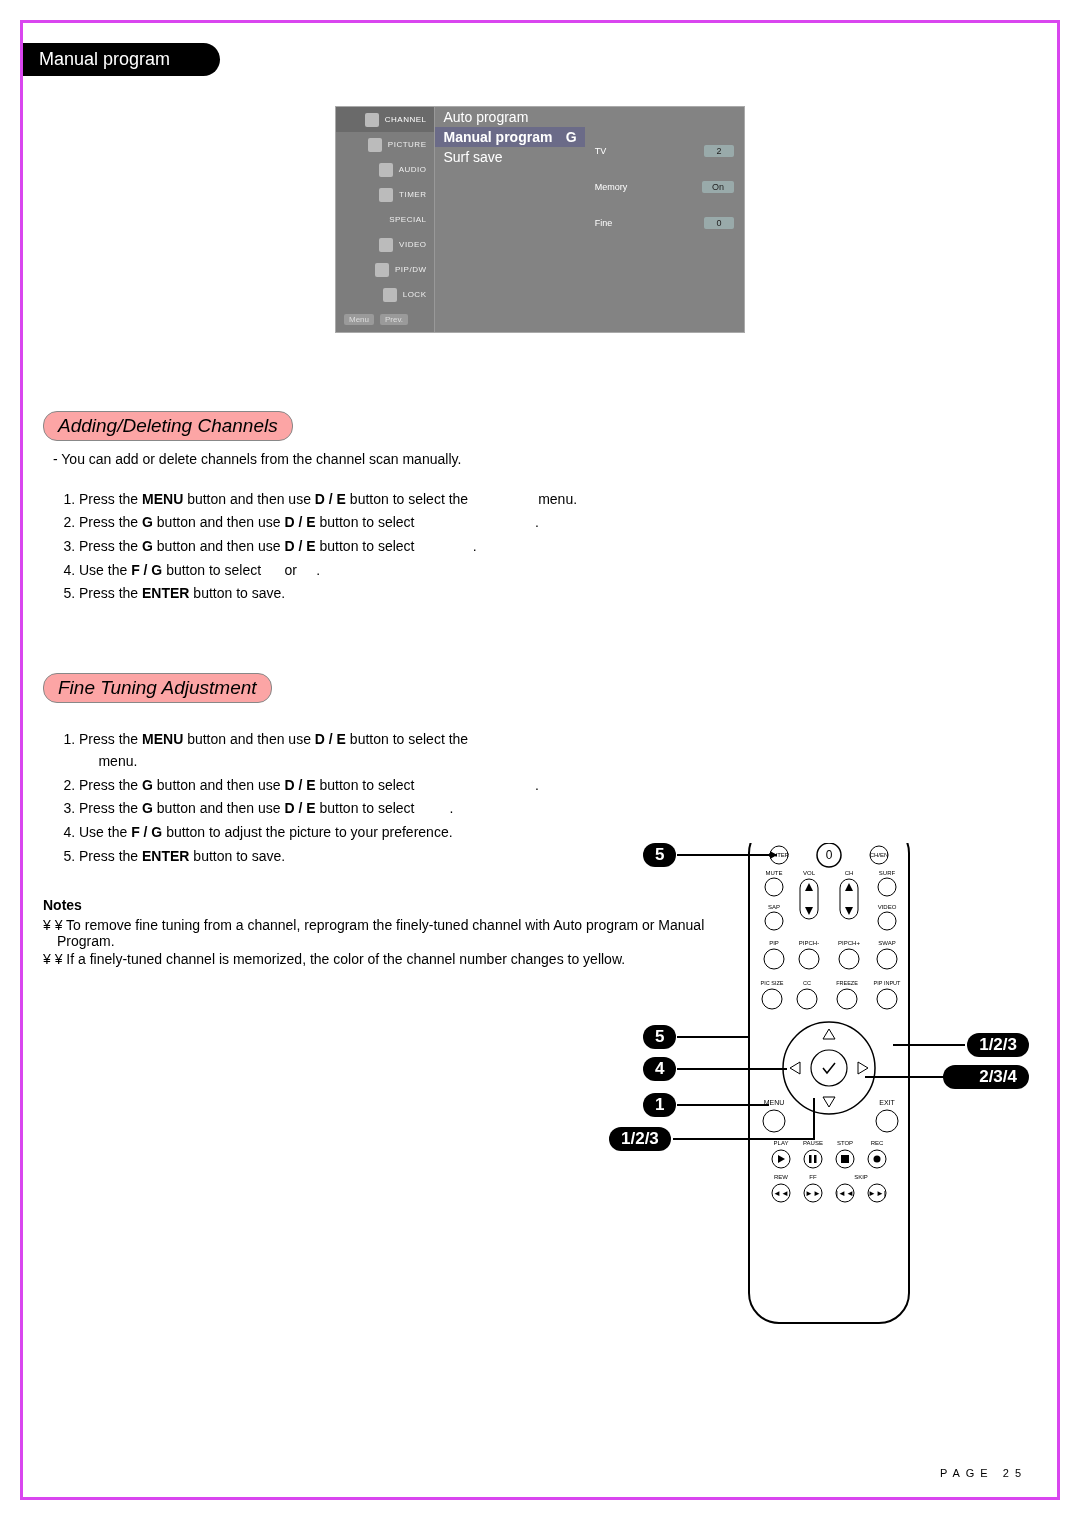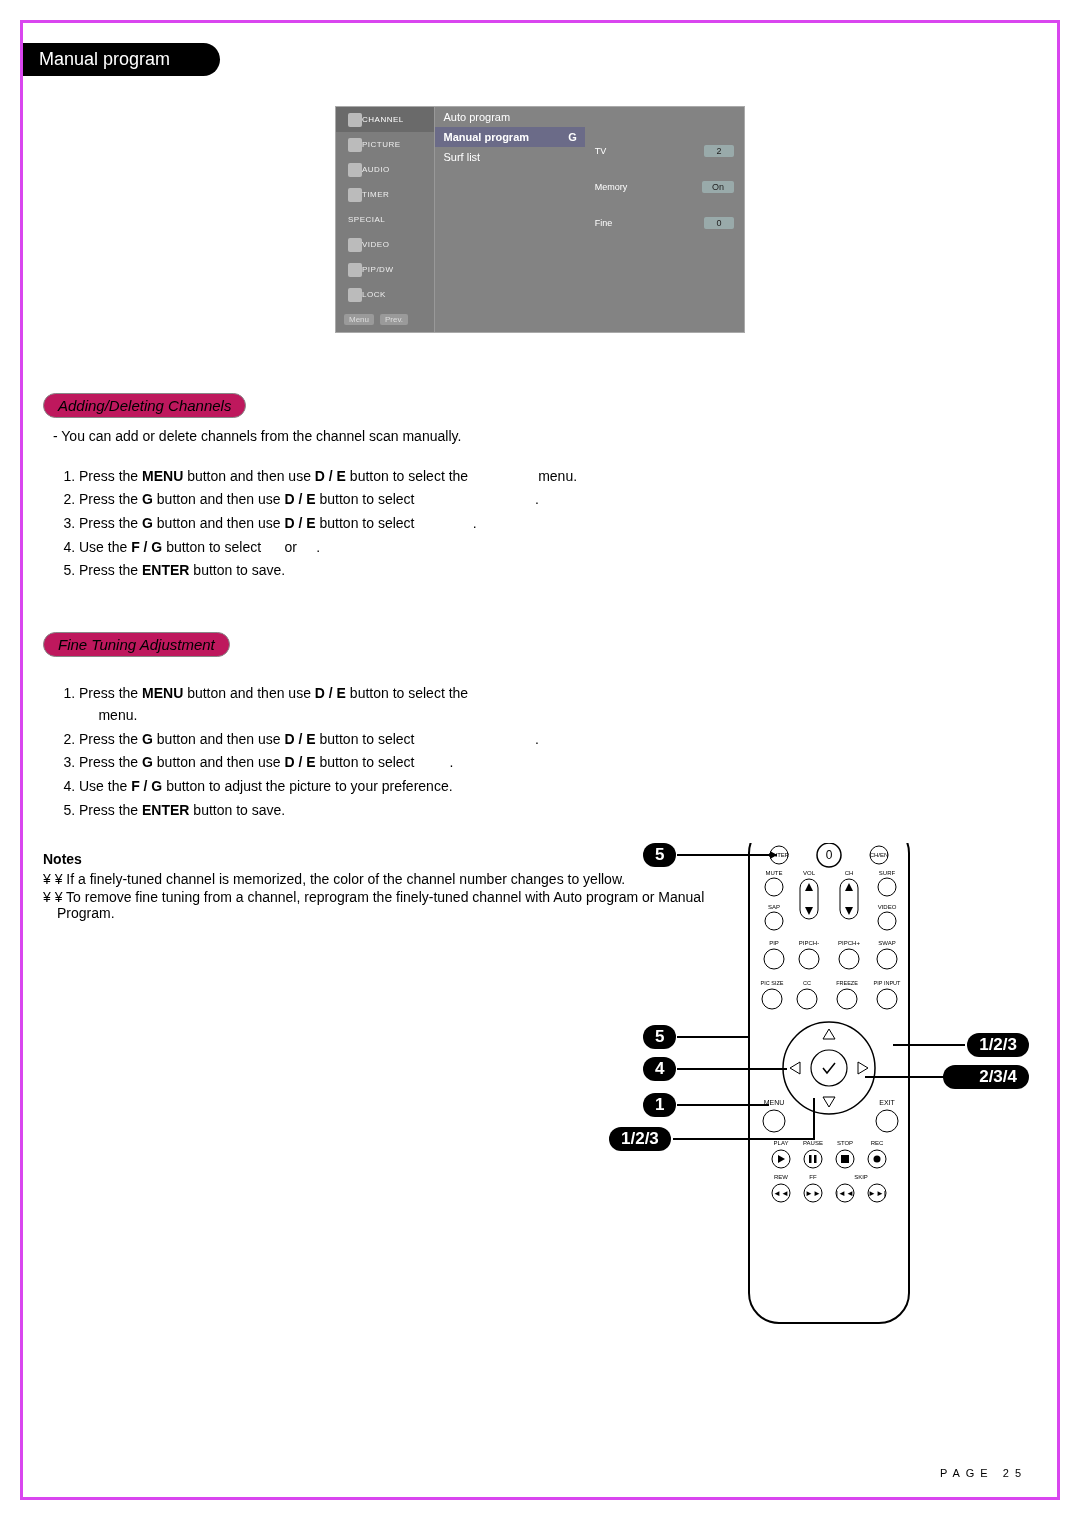--- a/index.html
+++ b/index.html
@@ -40,25 +40,26 @@
   }
   .osd-left {
     width: 100px;
     background: #7d7d7d;
     border-right: 1px solid #999;
   }
   .osd-left .item {
     height: 25px;
     display: flex;
     align-items: center;
+    justify-content: flex-end;
     padding-right: 8px;
     color: #eee;
+    gap: 6px;
     font-size: 8px;
     letter-spacing: 0.5px;
-    padding-left: 12px;
   }
   .osd-left .item.sel { background: #6a6a6a; color: #fff; }
   .osd-left .ico {
     width: 14px; height: 14px;
     display: inline-block;
     background: #bbb;
     border-radius: 2px;
     flex: 0 0 14px;
     order: -1;
   }
@@ -70,41 +71,41 @@
   }
   .osd-left .menuprev span {
     background: #9a9a9a; color: #ddd; padding: 1px 5px; border-radius: 2px;
   }
   .osd-mid {
     width: 150px;
     background: #838383;
   }
   .osd-mid .row {
     height: 20px; display: flex; align-items: center;
-    padding: 0 8px; color: #fff; font-size: 11px;
+    padding: 0 8px; color: #fff; font-size: 14px;
     justify-content: space-between;
   }
   .osd-mid .row.hl { background: #6b6b88; color: #fff; font-weight: bold; }
   .osd-right {
     width: 160px;
     background: #838383;
     padding: 18px 10px 10px;
   }
   .osd-right .kv { display: flex; justify-content: space-between; color: #fff; font-size: 9px; height: 20px; align-items: center; margin-top: 16px; }
   .osd-right .val { background: #9aa; padding: 1px 10px; border-radius: 2px; color: #222; min-width: 30px; text-align: center; }
 
   .section-head {
     display: inline-block;
     border: 1px solid #888;
     border-radius: 14px;
     padding: 3px 14px;
-    font-size: 15px;
+    font-size: 19px;
     font-style: italic;
-    margin: 10px 0 8px 0;
-    background: #be185d;
+    margin: 28px 0 8px 0;
+    background: #fca5a5;
   }
   .body-indent { padding-left: 10px; }
   .body-indent p, .body-indent li { font-size: 14px; line-height: 1.55; }
   ol.steps { list-style: decimal; padding-left: 26px; margin: 18px 0 30px; }
   ol.steps li { margin: 2px 0; }
   .bold { font-weight: bold; }
   .notes-head { font-weight: bold; font-size: 14px; margin: 6px 0 4px; }
   .notes p { font-size: 14px; padding-left: 14px; text-indent: -14px; margin: 2px 0; }
   .yen::before { content: "¥ "; }
 
@@ -187,21 +188,21 @@
     </div>
     <div class="osd-mid">
       <div class="row">
           <span>Auto program</span>
         </div>
       <div class="row hl">
           <span>Manual program</span>
           <span>G</span>
         </div>
       <div class="row">
-          <span>Surf list</span>
+          <span>Surf save</span>
         </div>
     </div>
     <div class="osd-right">
       <div class="kv">
           <span>TV</span>
           <span class="val">2</span>
         </div>
       <div class="kv">
           <span>Memory</span>
           <span class="val">On</span>
@@ -238,22 +239,22 @@
         <li><span>Press the </span><span class="bold">G</span><span> button and then use </span><span class="sym">D / E</span><span> button to select </span>&nbsp;&nbsp;&nbsp;&nbsp;&nbsp;&nbsp;&nbsp;&nbsp;<span>.</span></li>
         <li><span>Use the </span><span class="bold">F / G</span><span> button to adjust the picture to your preference.</span></li>
         <li><span>Press the </span><span class="bold">ENTER</span><span> button to save.</span></li>
       </ol>
     </div>
   </div>
 
   
   <div class="content notes" style="margin-top:14px;">
     <div class="notes-head">Notes</div>
+    <p class="yen">¥ To remove fine tuning from a channel, reprogram the finely-tuned channel with Auto program or Manual Program.</p>
     <p class="yen">¥ If a finely-tuned channel is memorized, the color of the channel number changes to yellow.</p>
-    <p class="yen">¥ To remove fine tuning from a channel, reprogram the finely-tuned channel with Auto program or Manual Program.</p>
   </div>
 
   
   <div class="remote-wrap">
     
     <div class="callout" style="top:0px;left:34px;">5</div>
     <div class="arrow-line" style="top:11px;left:68px;width:100px;"></div>
 
     <div class="callout" style="top:182px;left:34px;">5</div>
     <div class="arrow-line" style="top:193px;left:68px;width:72px;"></div>

